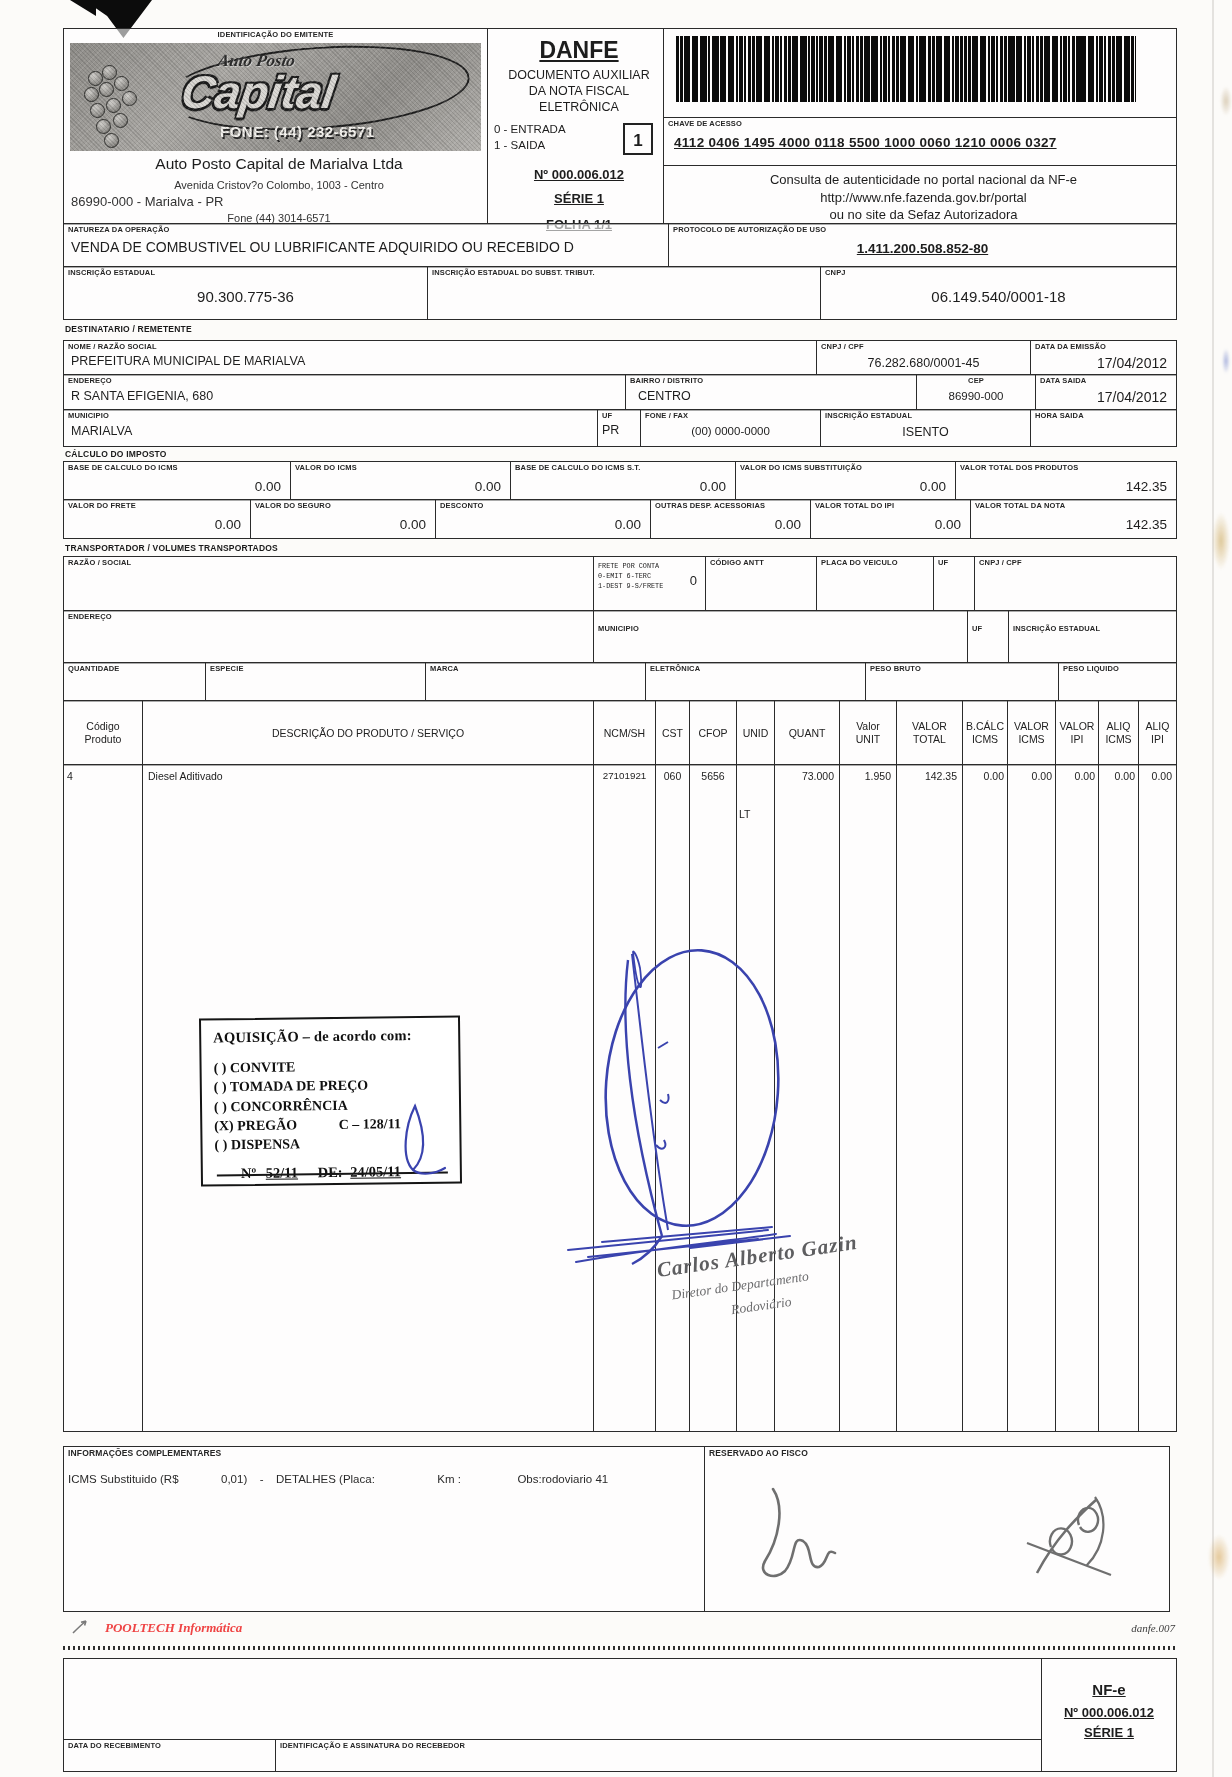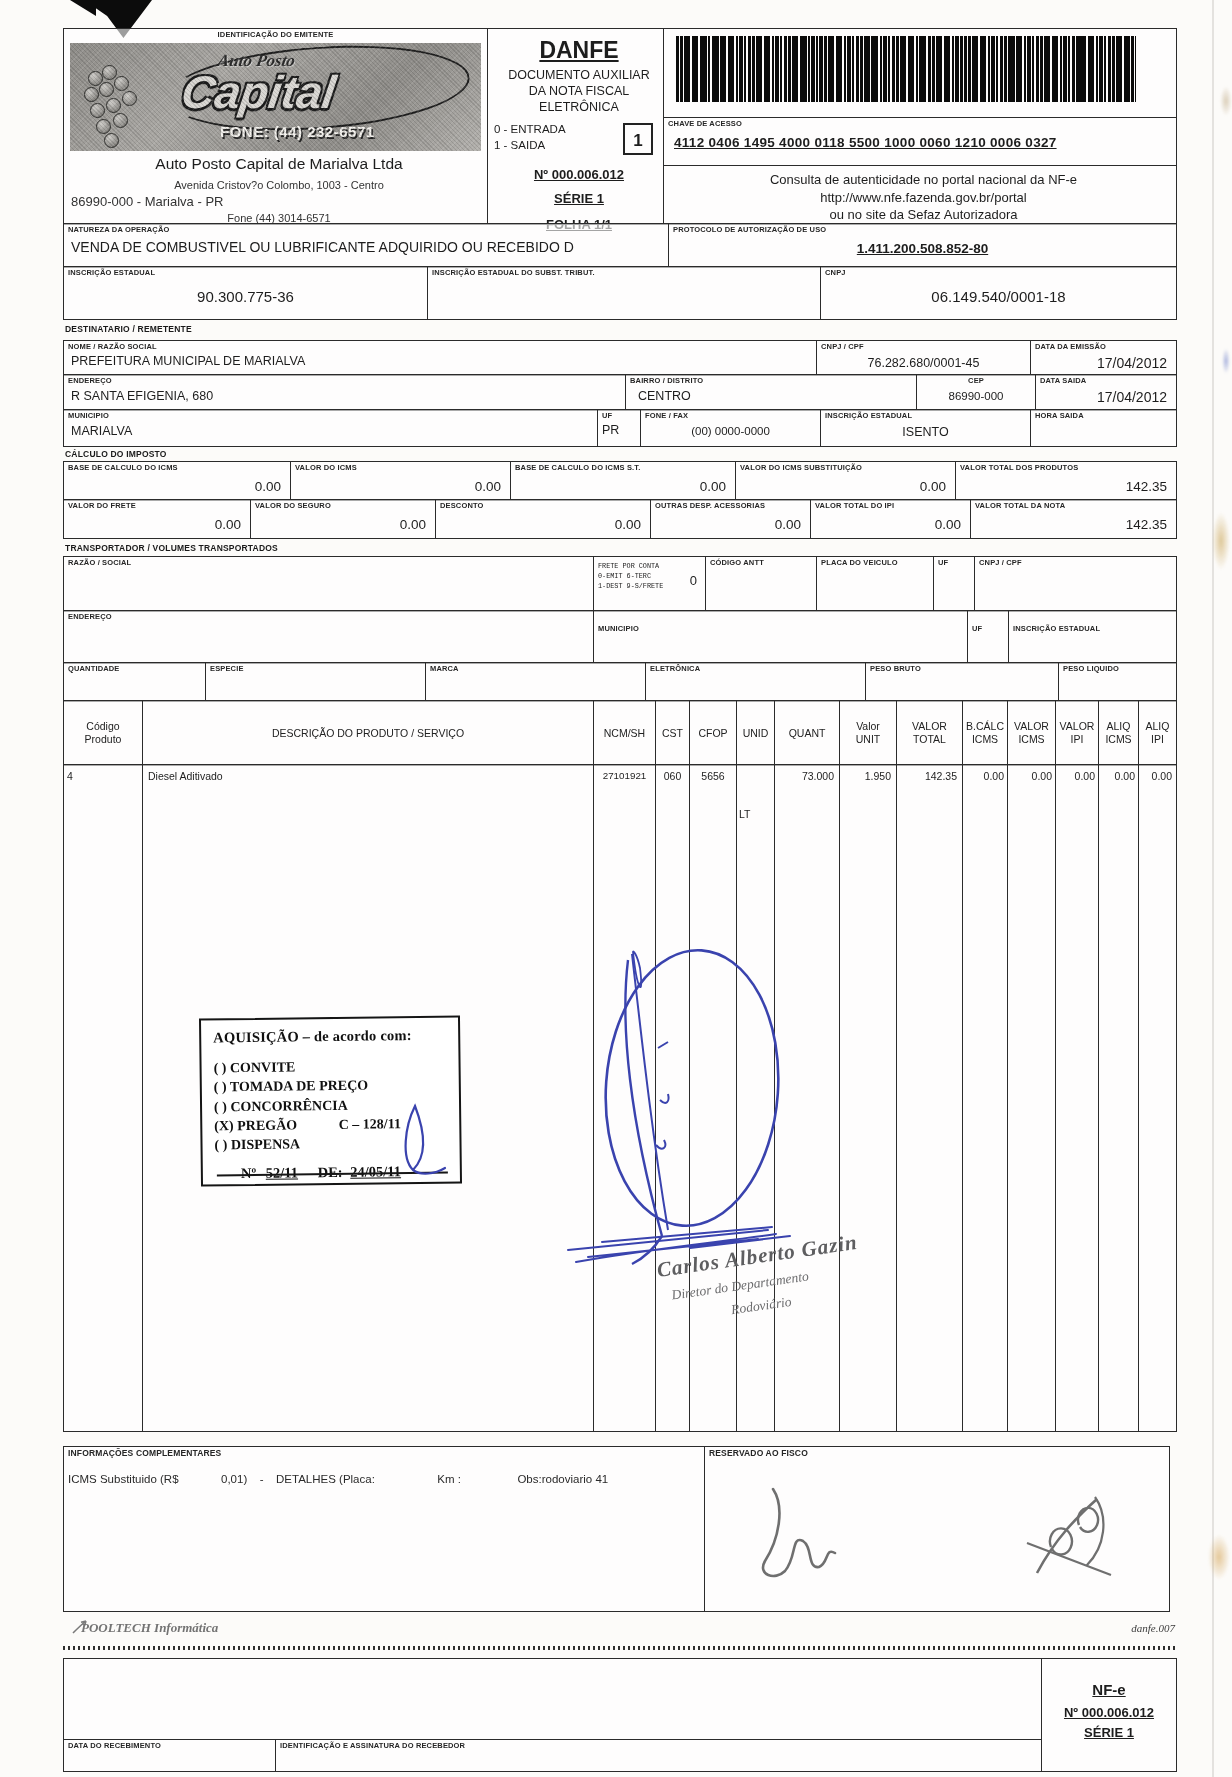--- a/index.html
+++ b/index.html
@@ -55,21 +55,21 @@
   .stamp .nline{font-weight:700;font-size:14.5px;margin:10px 0 0 38px;}
   .stamp .ul{text-decoration:underline;}
   .stampline{position:absolute;left:14px;right:12px;bottom:8px;border-bottom:2px solid #161616;}
   .sig-name{position:absolute;left:593px;top:1244px;font:italic 700 21px "Liberation Serif",serif;
             color:#5e5e60;transform:rotate(-8deg);letter-spacing:1px;white-space:nowrap;}
   .sig-role{position:absolute;font:italic 13.5px "Liberation Serif",serif;color:#6c6c6e;
             transform:rotate(-8deg);white-space:nowrap;}
   .handsvg{position:absolute;pointer-events:none;}
   
   .brandrow{position:absolute;top:1618px;left:0;width:1114px;height:24px;}
-  .brand{position:absolute;left:18px;top:2px;font:italic 700 13px "Liberation Serif",serif;color:#737373;text-align:center;}
+  .brand{position:absolute;left:42px;top:2px;font:italic 700 13px "Liberation Serif",serif;color:#ef4444;text-align:center;}
   .danferef{position:absolute;right:2px;top:4px;font:italic 11px "Liberation Serif",serif;color:#3c3c3c;}
   .dotted{position:absolute;top:1646px;left:0;width:1114px;height:4px;background:
       repeating-linear-gradient(90deg,#2e2e2e 0 2px,transparent 2px 5px);}
   .infoseg{display:inline-block;font:11.5px "Liberation Sans",sans-serif;color:#2a2a2a;}
   .smudge{position:absolute;border-radius:50%;filter:blur(1px);}
   .wedge{position:absolute;left:84px;top:0;width:68px;height:38px;background:#0c0c0c;
          clip-path:polygon(0 0,100% 0,58% 100%,34% 42%);}
   .wedge2{position:absolute;left:70px;top:0;width:26px;height:16px;background:#0c0c0c;
          clip-path:polygon(0 0,100% 0,100% 100%);}
   .pageedge{position:absolute;right:18px;top:0;width:2px;height:1777px;background:rgba(120,115,105,.18);}

